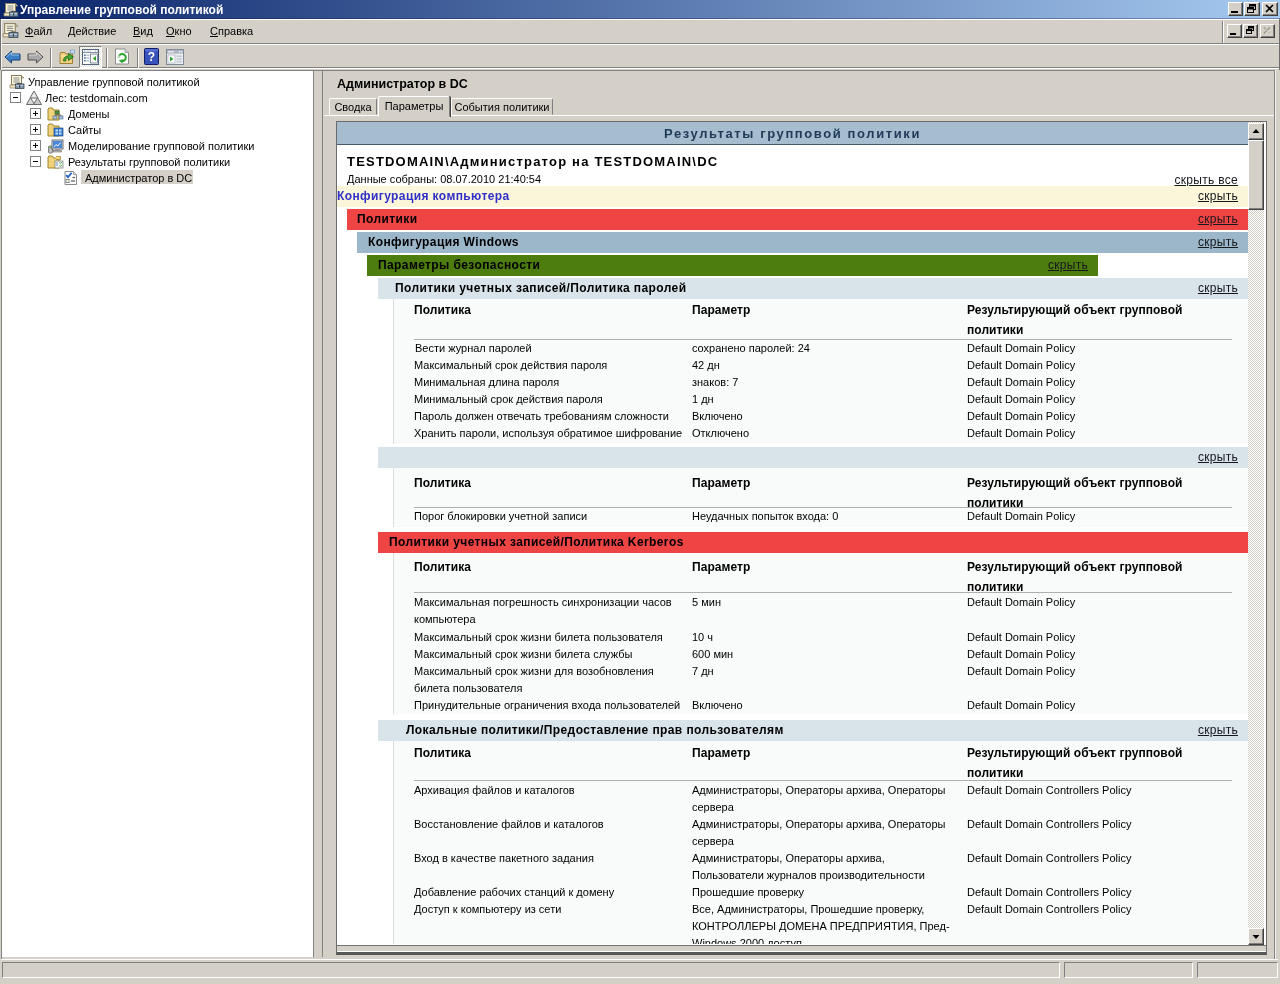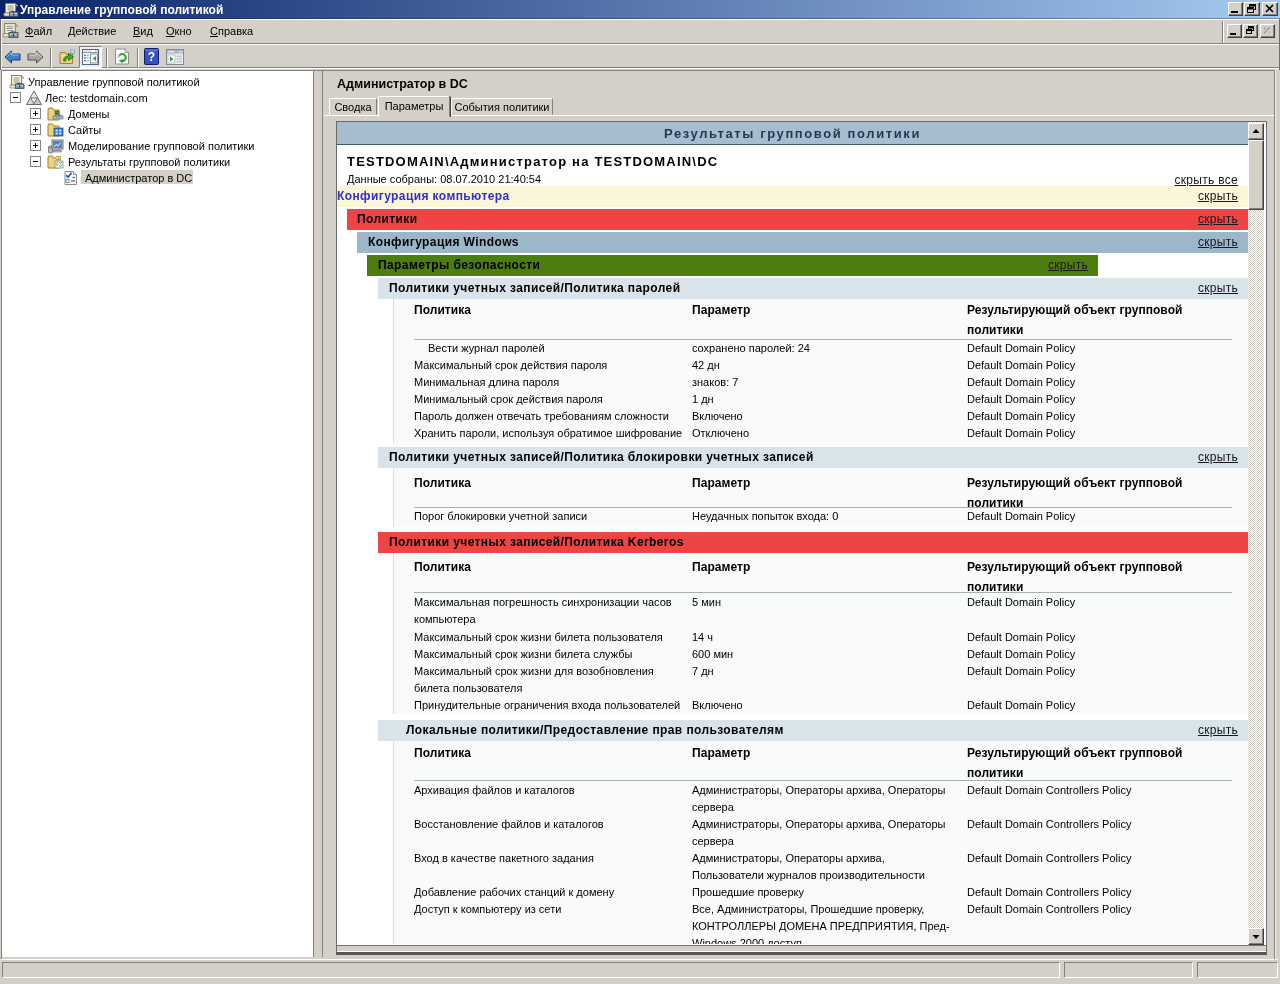--- a/index.html
+++ b/index.html
@@ -251,67 +251,67 @@
   <div class="ab" style="left:12px;top:50px;width:931px;height:834px;border:1px solid #6B6B6B;border-bottom:3px solid #575757;background:#fff"></div>
   <div class="ab" id="report" style="left:13px;top:51px;width:911px;height:822px;background:#fff;overflow:hidden">
     <div class="ab" style="left:0;top:0;width:911px;height:23px;background:#A6BCCF;border-bottom:1px solid #46586C;text-align:center;line-height:23px;font-weight:bold;font-size:13px;letter-spacing:1.6px;color:#1F3A55">Результаты групповой политики</div>
     <span class="ab" style="left:10px;top:32px;font-weight:bold;font-size:13px;letter-spacing:1.2px">TESTDOMAIN\Администратор на TESTDOMAIN\DC</span>
     <span class="ab" style="left:10px;top:50px;font-size:11px;line-height:14px">Данные собраны: 08.07.2010 21:40:54</span>
     <span class="hide" style="top:51px;line-height:14px">скрыть все</span>
     <div class="band" style="left:0;top:64px;width:911px;background:#FBF6D9;color:#2F2FC9"><span style="">Конфигурация компьютера</span><span class="hide">скрыть</span></div>
     <div class="band" style="left:10px;top:87px;width:901px;background:#ef4444"><span style="margin-left:10px">Политики</span><span class="hide">скрыть</span></div>
     <div class="band" style="left:20px;top:110px;width:891px;background:#9CB6CA"><span style="margin-left:11px">Конфигурация Windows</span><span class="hide">скрыть</span></div>
     <div class="band" style="left:30px;top:133px;width:731px;background:#4d7c0f"><span style="margin-left:11px">Параметры безопасности</span><span class="hide">скрыть</span></div>
-    <div class="band" style="left:41px;top:156px;width:870px;background:#D9E3EA"><span style="margin-left:11px">Политики учетных записей/Политика паролей</span><span class="hide">скрыть</span></div>
+    <div class="band" style="left:41px;top:156px;width:870px;background:#D9E3EA"><span style="margin-left:17px">Политики учетных записей/Политика паролей</span><span class="hide">скрыть</span></div>
 
     <div class="ab" style="left:56px;top:177px;width:855px;height:145px;border-left:1px solid #DCDCDC;background:#F9FAFA"></div>
     <div class="ab" style="left:77px;top:217px;width:818px;height:1px;background:#AAAFB4"></div>
     <span class="hcell" style="left:77px;top:178px">Политика</span>
     <span class="hcell" style="left:355px;top:178px">Параметр</span>
     <span class="hcell" style="left:630px;top:178px;width:245px">Результирующий объект групповой политики</span>
-    <span class="cell" style="left:91px;top:218px">Вести журнал паролей</span>
+    <span class="cell" style="left:78px;top:218px">Вести журнал паролей</span>
       <span class="cell" style="left:355px;top:218px">сохранено паролей: 24</span>
       <span class="cell" style="left:630px;top:218px">Default Domain Policy</span>
     <span class="cell" style="left:77px;top:235px">Максимальный срок действия пароля</span>
       <span class="cell" style="left:355px;top:235px">42 дн</span>
       <span class="cell" style="left:630px;top:235px">Default Domain Policy</span>
     <span class="cell" style="left:77px;top:252px">Минимальная длина пароля</span>
       <span class="cell" style="left:355px;top:252px">знаков: 7</span>
       <span class="cell" style="left:630px;top:252px">Default Domain Policy</span>
     <span class="cell" style="left:77px;top:269px">Минимальный срок действия пароля</span>
       <span class="cell" style="left:355px;top:269px">1 дн</span>
       <span class="cell" style="left:630px;top:269px">Default Domain Policy</span>
     <span class="cell" style="left:77px;top:286px">Пароль должен отвечать требованиям сложности</span>
       <span class="cell" style="left:355px;top:286px">Включено</span>
       <span class="cell" style="left:630px;top:286px">Default Domain Policy</span>
     <span class="cell" style="left:77px;top:303px">Хранить пароли, используя обратимое шифрование</span>
       <span class="cell" style="left:355px;top:303px">Отключено</span>
       <span class="cell" style="left:630px;top:303px">Default Domain Policy</span>
 
-    <div class="band" style="left:41px;top:325px;width:870px;background:#D9E3EA"><span style="margin-left:11px">Политики учетных записей/Политика блокировки учетных записей</span><span class="hide">скрыть</span></div>
+    <div class="band" style="left:41px;top:325px;width:870px;background:#D9E3EA"><span class="hide">скрыть</span></div>
     <div class="ab" style="left:56px;top:346px;width:855px;height:59px;border-left:1px solid #DCDCDC;background:#F9FAFA"></div>
     <div class="ab" style="left:77px;top:385px;width:818px;height:1px;background:#AAAFB4"></div>
     <span class="hcell" style="left:77px;top:351px">Политика</span>
     <span class="hcell" style="left:355px;top:351px">Параметр</span>
     <span class="hcell" style="left:630px;top:351px;width:245px">Результирующий объект групповой политики</span>
     <span class="cell" style="left:77px;top:386px">Порог блокировки учетной записи</span>
       <span class="cell" style="left:355px;top:386px">Неудачных попыток входа: 0</span>
       <span class="cell" style="left:630px;top:386px">Default Domain Policy</span>
 
     <div class="band" style="left:41px;top:410px;width:1017px;background:#ef4444"><span style="margin-left:11px">Политики учетных записей/Политика Kerberos</span><span class="hide">скрыть</span></div>
     <div class="ab" style="left:56px;top:431px;width:855px;height:161px;border-left:1px solid #DCDCDC;background:#F9FAFA"></div>
     <div class="ab" style="left:77px;top:470px;width:818px;height:1px;background:#AAAFB4"></div>
     <span class="hcell" style="left:77px;top:435px">Политика</span>
     <span class="hcell" style="left:355px;top:435px">Параметр</span>
     <span class="hcell" style="left:630px;top:435px;width:245px">Результирующий объект групповой политики</span>
     <span class="cell" style="left:77px;top:472px;width:272px">Максимальная погрешность синхронизации часов компьютера</span>
       <span class="cell" style="left:355px;top:472px">5 мин</span>
       <span class="cell" style="left:630px;top:472px">Default Domain Policy</span>
     <span class="cell" style="left:77px;top:507px">Максимальный срок жизни билета пользователя</span>
-      <span class="cell" style="left:355px;top:507px">14 ч</span>
+      <span class="cell" style="left:355px;top:507px">10 ч</span>
       <span class="cell" style="left:630px;top:507px">Default Domain Policy</span>
     <span class="cell" style="left:77px;top:524px">Максимальный срок жизни билета службы</span>
       <span class="cell" style="left:355px;top:524px">600 мин</span>
       <span class="cell" style="left:630px;top:524px">Default Domain Policy</span>
     <span class="cell" style="left:77px;top:541px;width:272px">Максимальный срок жизни для возобновления билета пользователя</span>
       <span class="cell" style="left:355px;top:541px">7 дн</span>
       <span class="cell" style="left:630px;top:541px">Default Domain Policy</span>
     <span class="cell" style="left:77px;top:575px">Принудительные ограничения входа пользователей</span>
       <span class="cell" style="left:355px;top:575px">Включено</span>
       <span class="cell" style="left:630px;top:575px">Default Domain Policy</span>

